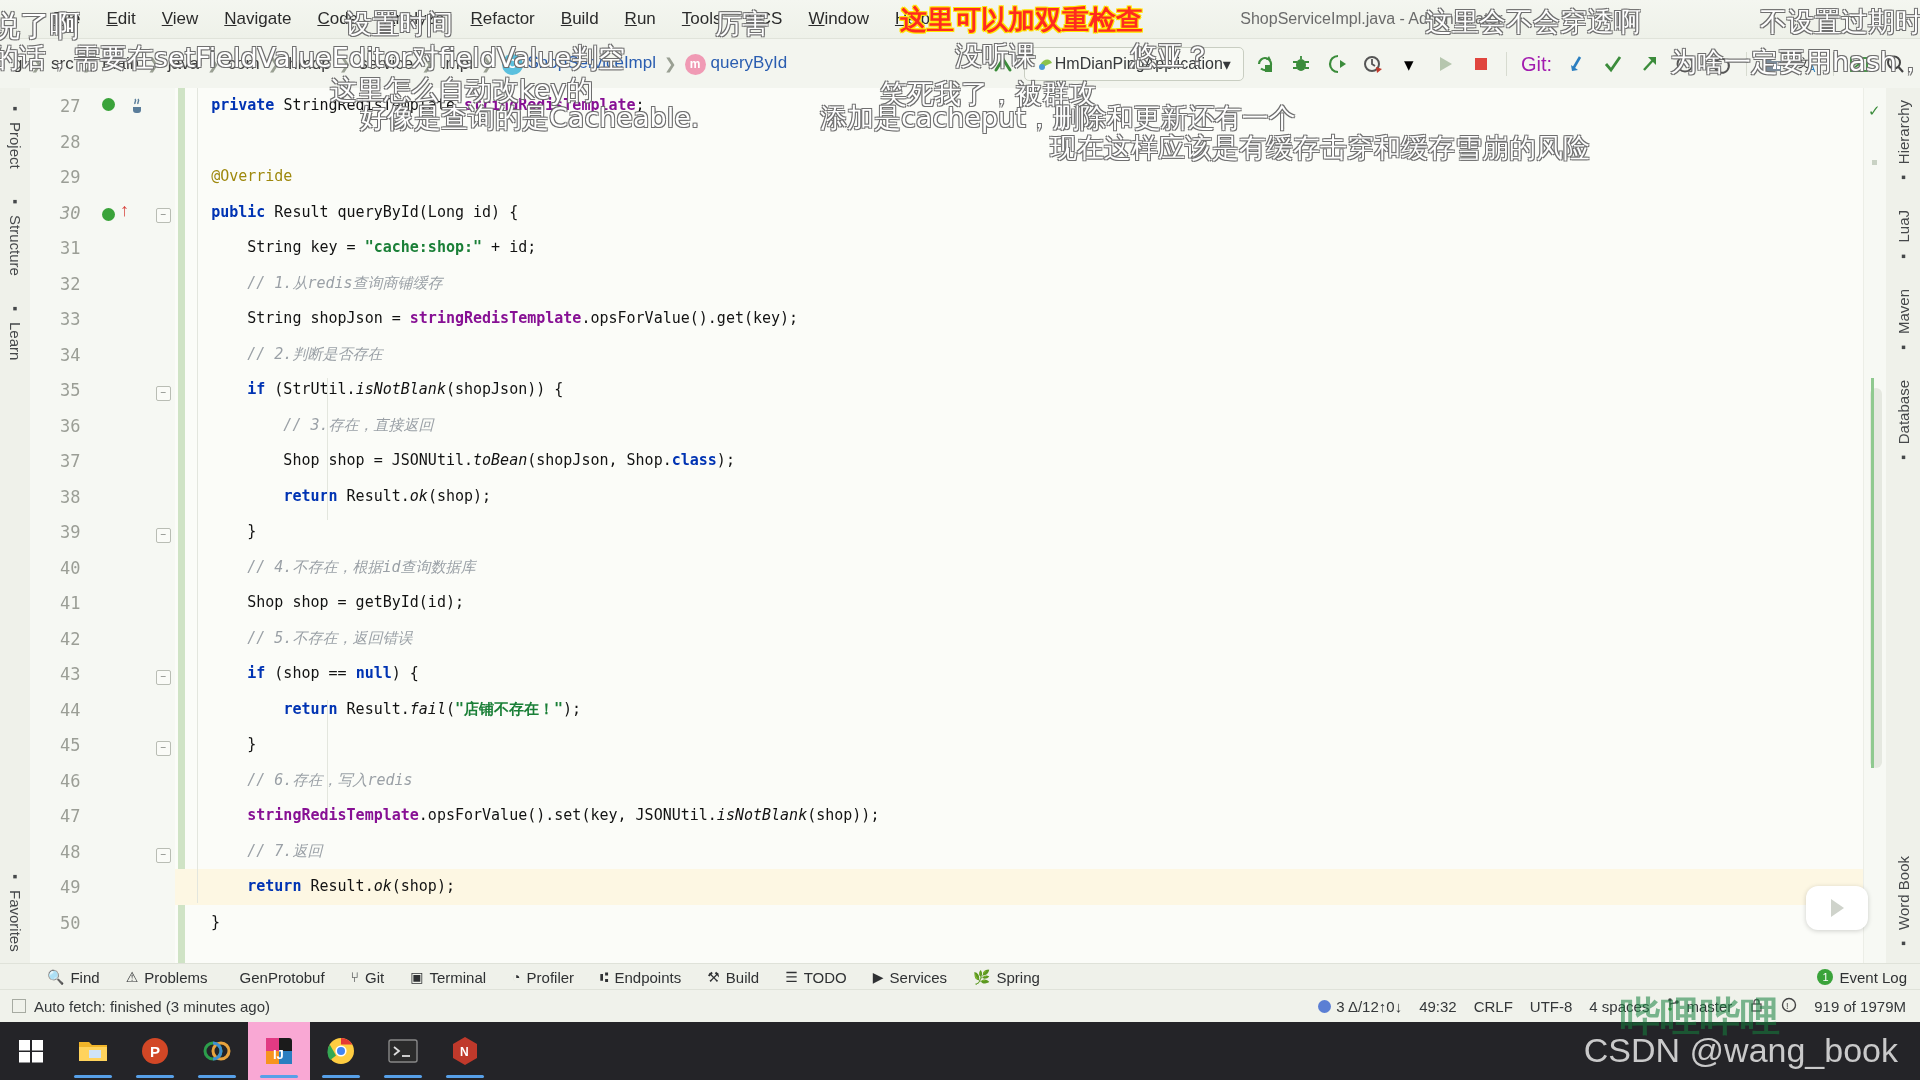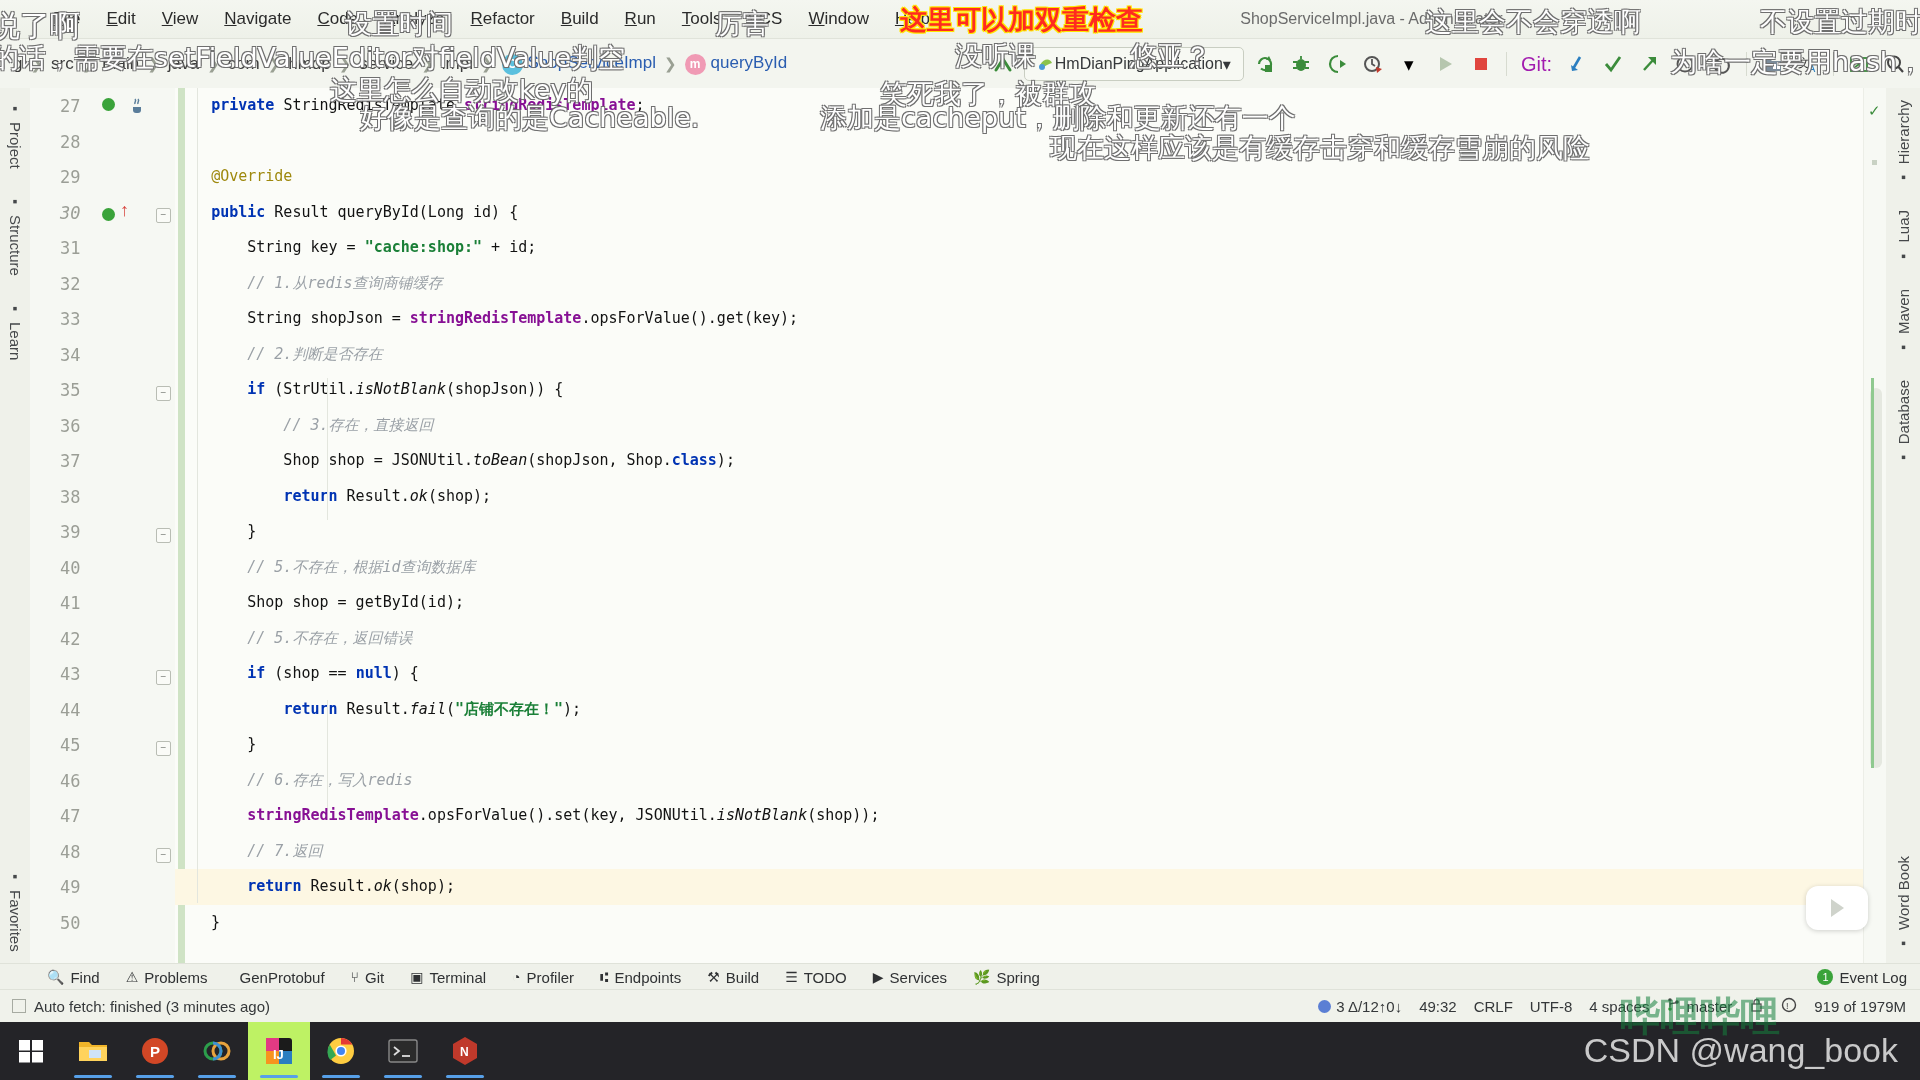--- a/index.html
+++ b/index.html
@@ -100,21 +100,21 @@
   .ckbox{width:12px;height:12px;border:1px solid #a7aba2;display:inline-block;}
 
   
   .playwidget{position:absolute;right:52px;bottom:92px;width:62px;height:44px;background:#fff;border-radius:12px;
               box-shadow:0 1px 5px rgba(0,0,0,.18);display:flex;align-items:center;justify-content:center;}
   .playwidget .tri{width:0;height:0;border-left:13px solid #cfd3cb;border-top:9px solid transparent;border-bottom:9px solid transparent;}
 
   
   .taskbar{position:absolute;left:0;bottom:0;width:1920px;height:58px;background:#242428;display:flex;align-items:center;}
   .tbicon{width:62px;height:58px;display:flex;align-items:center;justify-content:center;position:relative;}
-  .tbicon.active{background:#bef264;}
+  .tbicon.active{background:#f9a8d4;}
   .tbicon .under{position:absolute;bottom:2px;left:12px;right:12px;height:3px;background:#57a0e8;border-radius:2px;}
 
   
   .dm{position:absolute;white-space:nowrap;font-size:27px;color:#ffffff;
       text-shadow:-1px -1px 0 #6f6f6f,1px -1px 0 #6f6f6f,-1px 1px 0 #6f6f6f,1px 1px 0 #6f6f6f;
       pointer-events:none;font-family:"DejaVu Sans", sans-serif;}
   .dm.red{color:#ff2b1f;text-shadow:-1px -1px 0 #ffe600,1px -1px 0 #ffe600,-1px 1px 0 #ffe600,1px 1px 0 #ffe600;font-weight:bold;}
   .dm.big{font-size:30px;}
   .watermark{position:absolute;right:22px;bottom:10px;font-size:34px;color:#d8d8d8;opacity:.92;
              font-family:"Liberation Sans",sans-serif;}
@@ -431,21 +431,21 @@
         <div class="cline"><span>    </span><span class="kw">public </span><span>Result queryById(Long id) {</span></div>
         <div class="cline"><span>        String key = </span><span class="str">"cache:shop:"</span><span> + id;</span></div>
         <div class="cline"><span class="cmt">        // 1.从redis查询商铺缓存</span></div>
         <div class="cline"><span>        String shopJson = </span><span class="fld">stringRedisTemplate</span><span>.opsForValue().get(key);</span></div>
         <div class="cline"><span class="cmt">        // 2.判断是否存在</span></div>
         <div class="cline"><span>        </span><span class="kw">if </span><span>(StrUtil.</span><span class="ital">isNotBlank</span><span>(shopJson)) {</span></div>
         <div class="cline"><span class="cmt">            // 3.存在，直接返回</span></div>
         <div class="cline"><span>            Shop shop = JSONUtil.</span><span class="ital">toBean</span><span>(shopJson, Shop.</span><span class="kw">class</span><span>);</span></div>
         <div class="cline"><span>            </span><span class="kw">return </span><span>Result.</span><span class="ital">ok</span><span>(shop);</span></div>
         <div class="cline"><span>        }</span></div>
-        <div class="cline"><span class="cmt">        // 5.不存在，根据id查询数据库</span></div>
+        <div class="cline"><span class="cmt">        // 4.不存在，根据id查询数据库</span></div>
         <div class="cline"><span>        Shop shop = getById(id);</span></div>
         <div class="cline"><span class="cmt">        // 5.不存在，返回错误</span></div>
         <div class="cline"><span>        </span><span class="kw">if </span><span>(shop == </span><span class="kw">null</span><span>) {</span></div>
         <div class="cline"><span>            </span><span class="kw">return </span><span>Result.</span><span class="ital">fail</span><span>(</span><span class="str">"店铺不存在！"</span><span>);</span></div>
         <div class="cline"><span>        }</span></div>
         <div class="cline"><span class="cmt">        // 6.存在，写入redis</span></div>
         <div class="cline"><span>        </span><span class="fld">stringRedisTemplate</span><span>.opsForValue().set(key, JSONUtil.</span><span class="ital">isNotBlank</span><span>(shop));</span></div>
         <div class="cline"><span class="cmt">        // 7.返回</span></div>
         <div class="cline hl"><span>        </span><span class="kw">return </span><span>Result.</span><span class="ital">ok</span><span>(shop);</span></div>
         <div class="cline"><span>    }</span></div>

